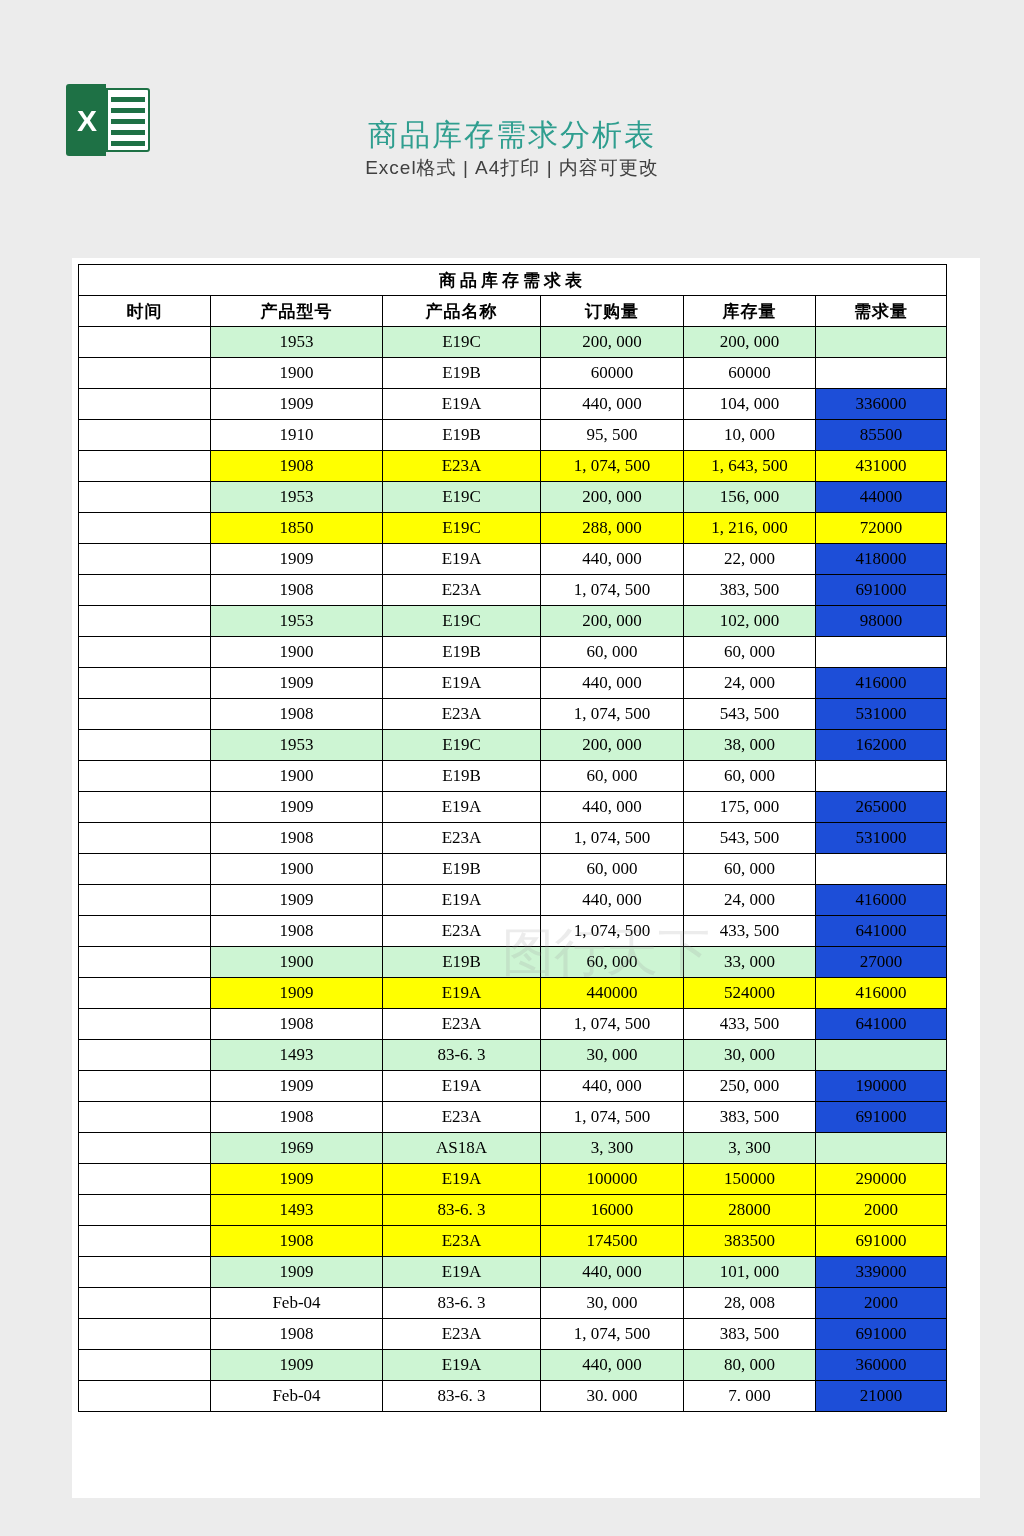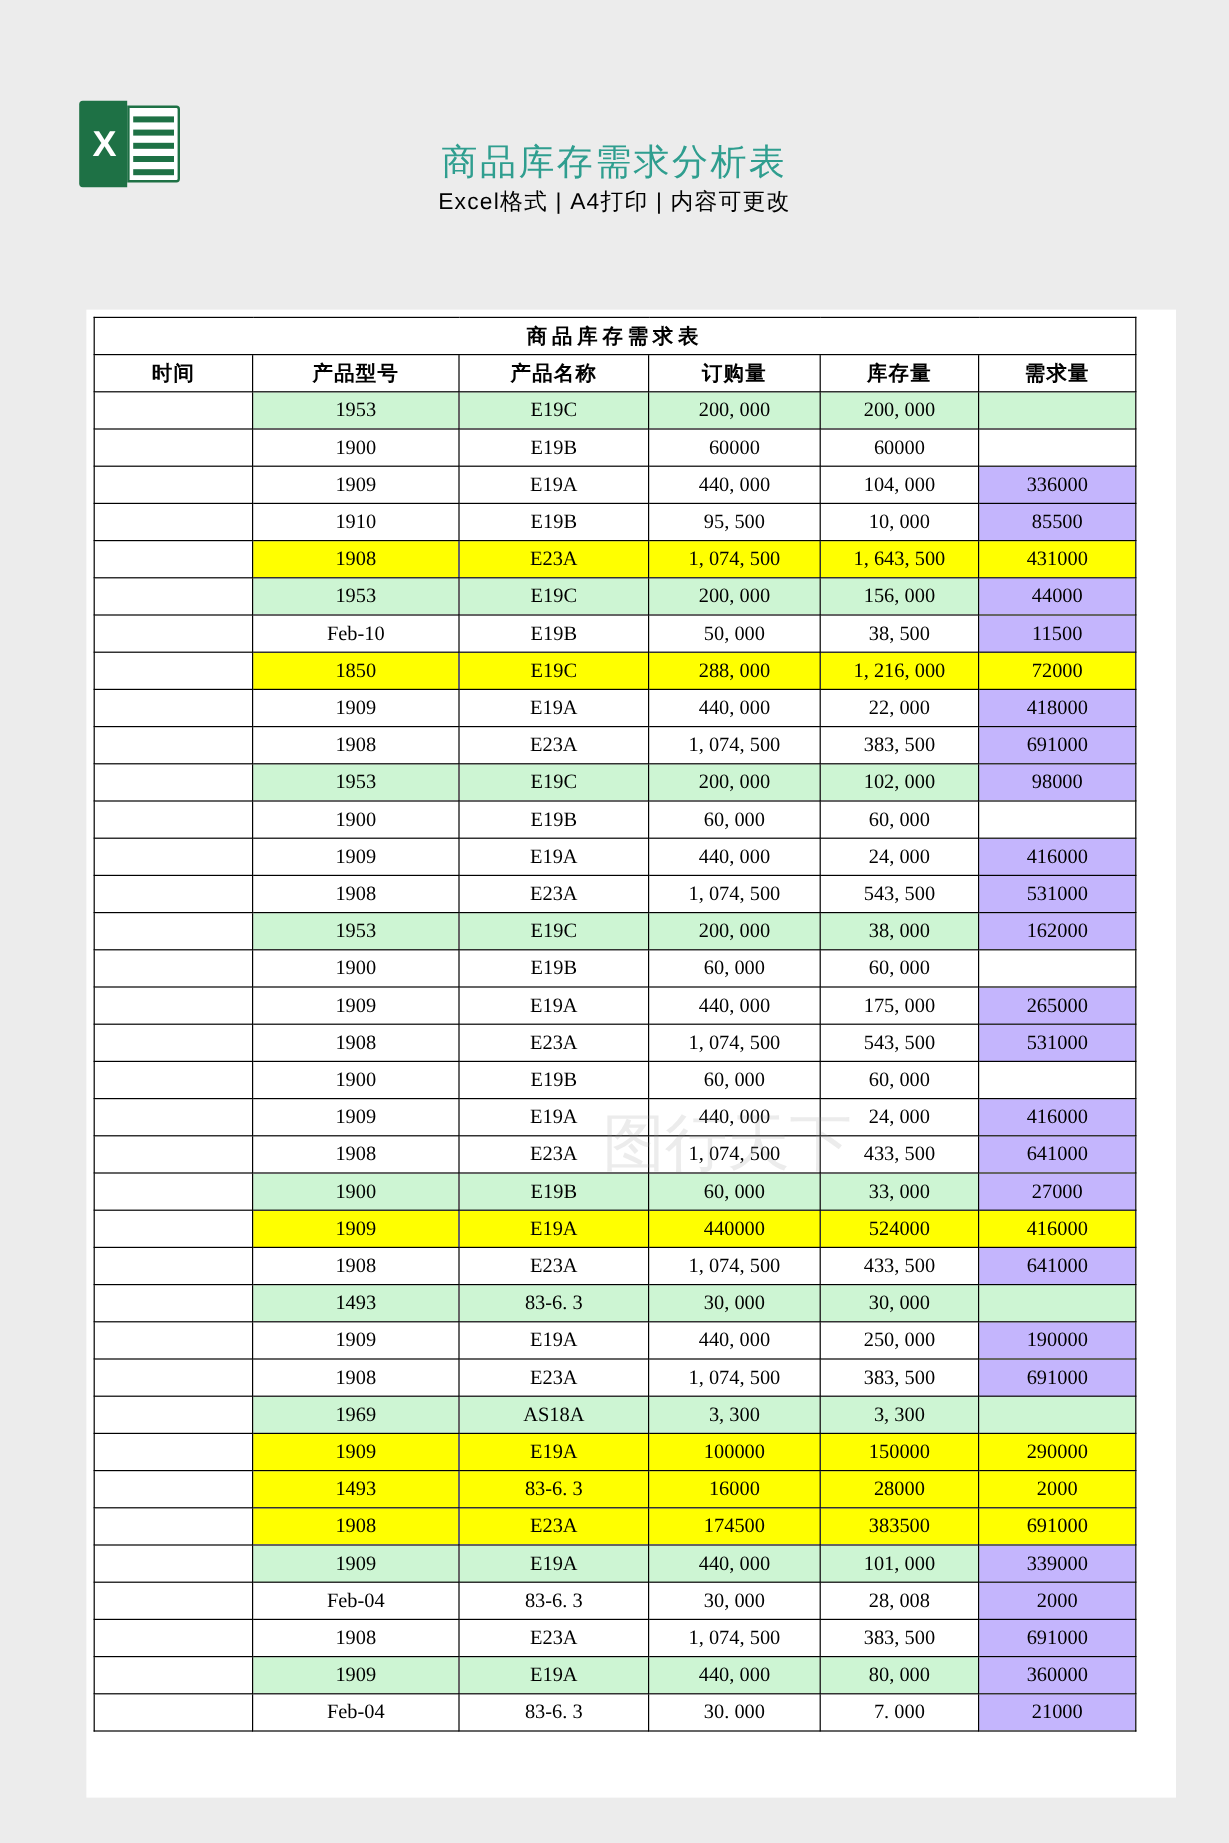--- a/index.html
+++ b/index.html
@@ -77,21 +77,21 @@
     font-family: "Liberation Sans", sans-serif;
     letter-spacing: 2px;
     margin-top: 15px;
   }
   .header-sub {
     position: absolute;
     left: 0;
     right: 0;
     top: 155px;
     text-align: center;
-    color: #000000;
+    color: #404040;
     font-size: 19px;
     font-family: "Liberation Sans", sans-serif;
     letter-spacing: 1px;
   }
 
   
   .sheet-wrap {
     position: absolute;
     left: 72px;
     top: 258px;
@@ -125,21 +125,21 @@
     height: 52px;
   }
   .t-head td {
     font-size: 22px;
     font-weight: bold;
     letter-spacing: 1px;
     height: 42px;
   }
   .c-green  { background: #cdf5d3; }
   .c-yellow { background: #ffff00; }
-  .c-gray   { background: #c4b5fd; }
+  .c-gray   { background: #1d4ed8; }
   .c-white  { background: #ffffff; }
 
   
   col.c0 { width: 132px; }
   col.c1 { width: 172px; }
   col.c2 { width: 158px; }
   col.c3 { width: 143px; }
   col.c4 { width: 132px; }
   col.c5 { width: 131px; }
 
@@ -240,28 +240,20 @@
           <tr>
             <td class="c-white"></td>
             <td class="c-green">1953</td>
             <td class="c-green">E19C</td>
             <td class="c-green">200, 000</td>
             <td class="c-green">156, 000</td>
             <td class="c-gray">44000</td>
           </tr>
           <tr>
             <td class="c-white"></td>
-            <td class="c-white">Feb-10</td>
-            <td class="c-white">E19B</td>
-            <td class="c-white">50, 000</td>
-            <td class="c-white">38, 500</td>
-            <td class="c-gray">11500</td>
-          </tr>
-          <tr>
-            <td class="c-white"></td>
             <td class="c-yellow">1850</td>
             <td class="c-yellow">E19C</td>
             <td class="c-yellow">288, 000</td>
             <td class="c-yellow">1, 216, 000</td>
             <td class="c-yellow">72000</td>
           </tr>
           <tr>
             <td class="c-white"></td>
             <td class="c-white">1909</td>
             <td class="c-white">E19A</td>

